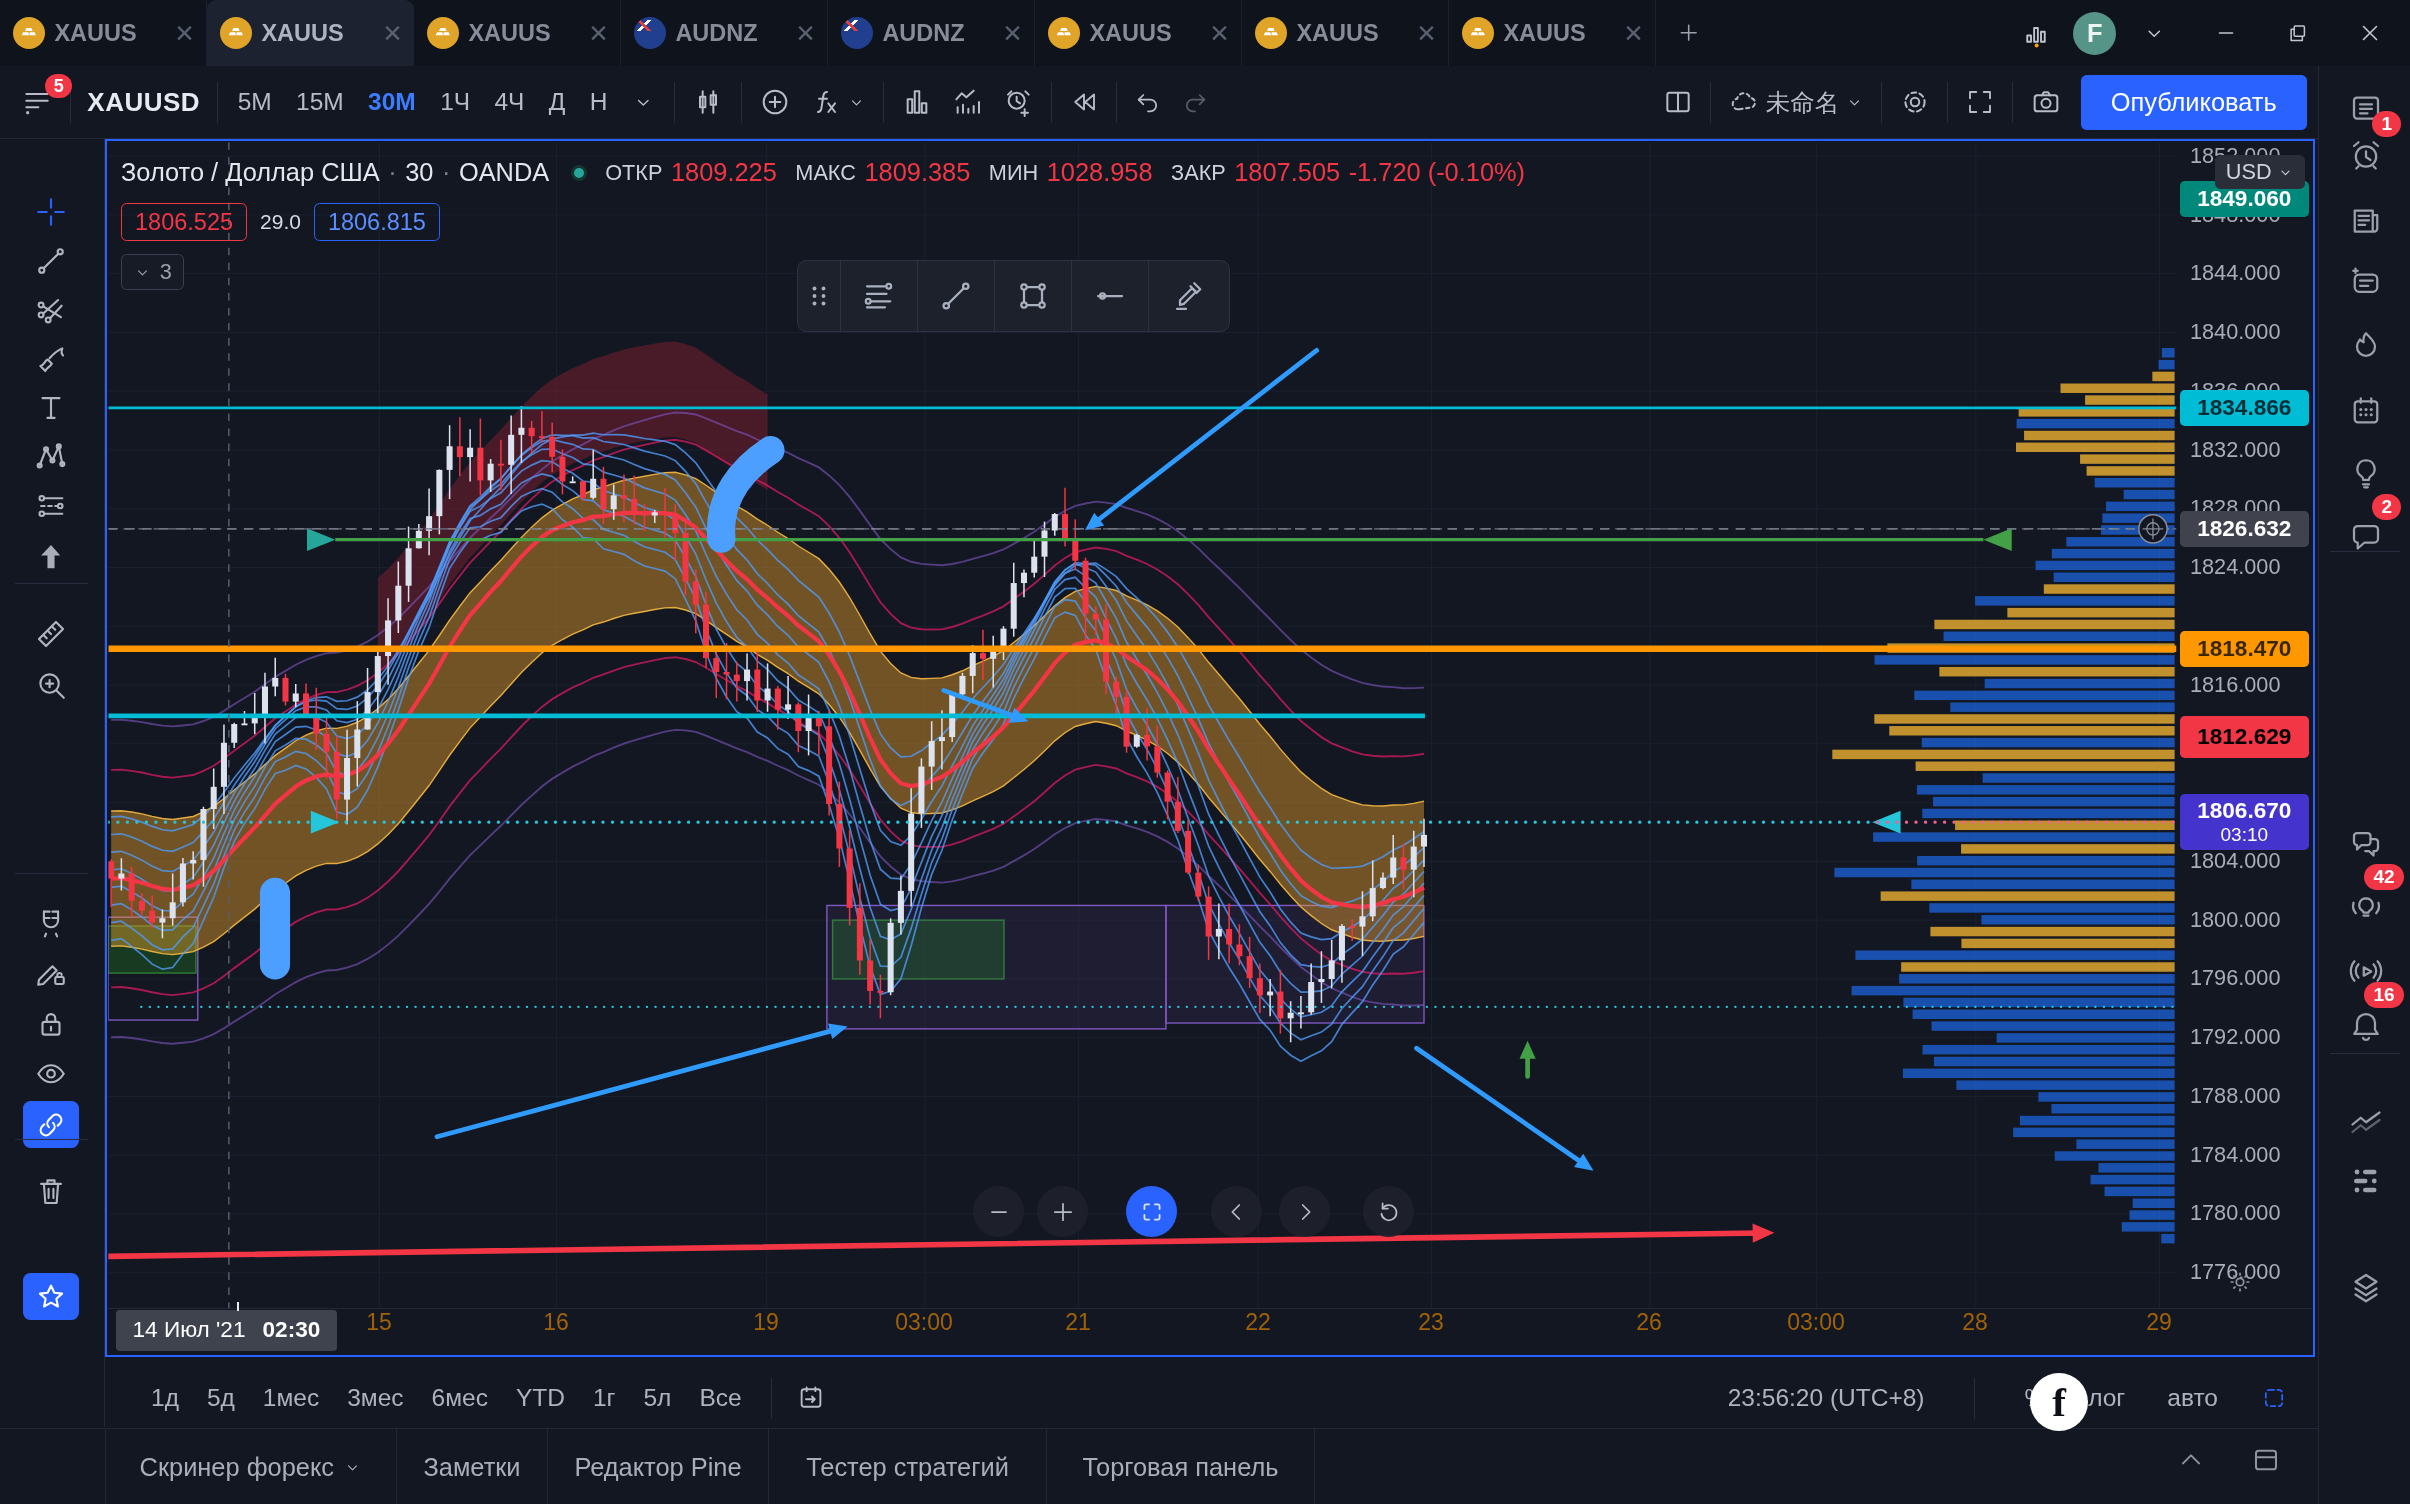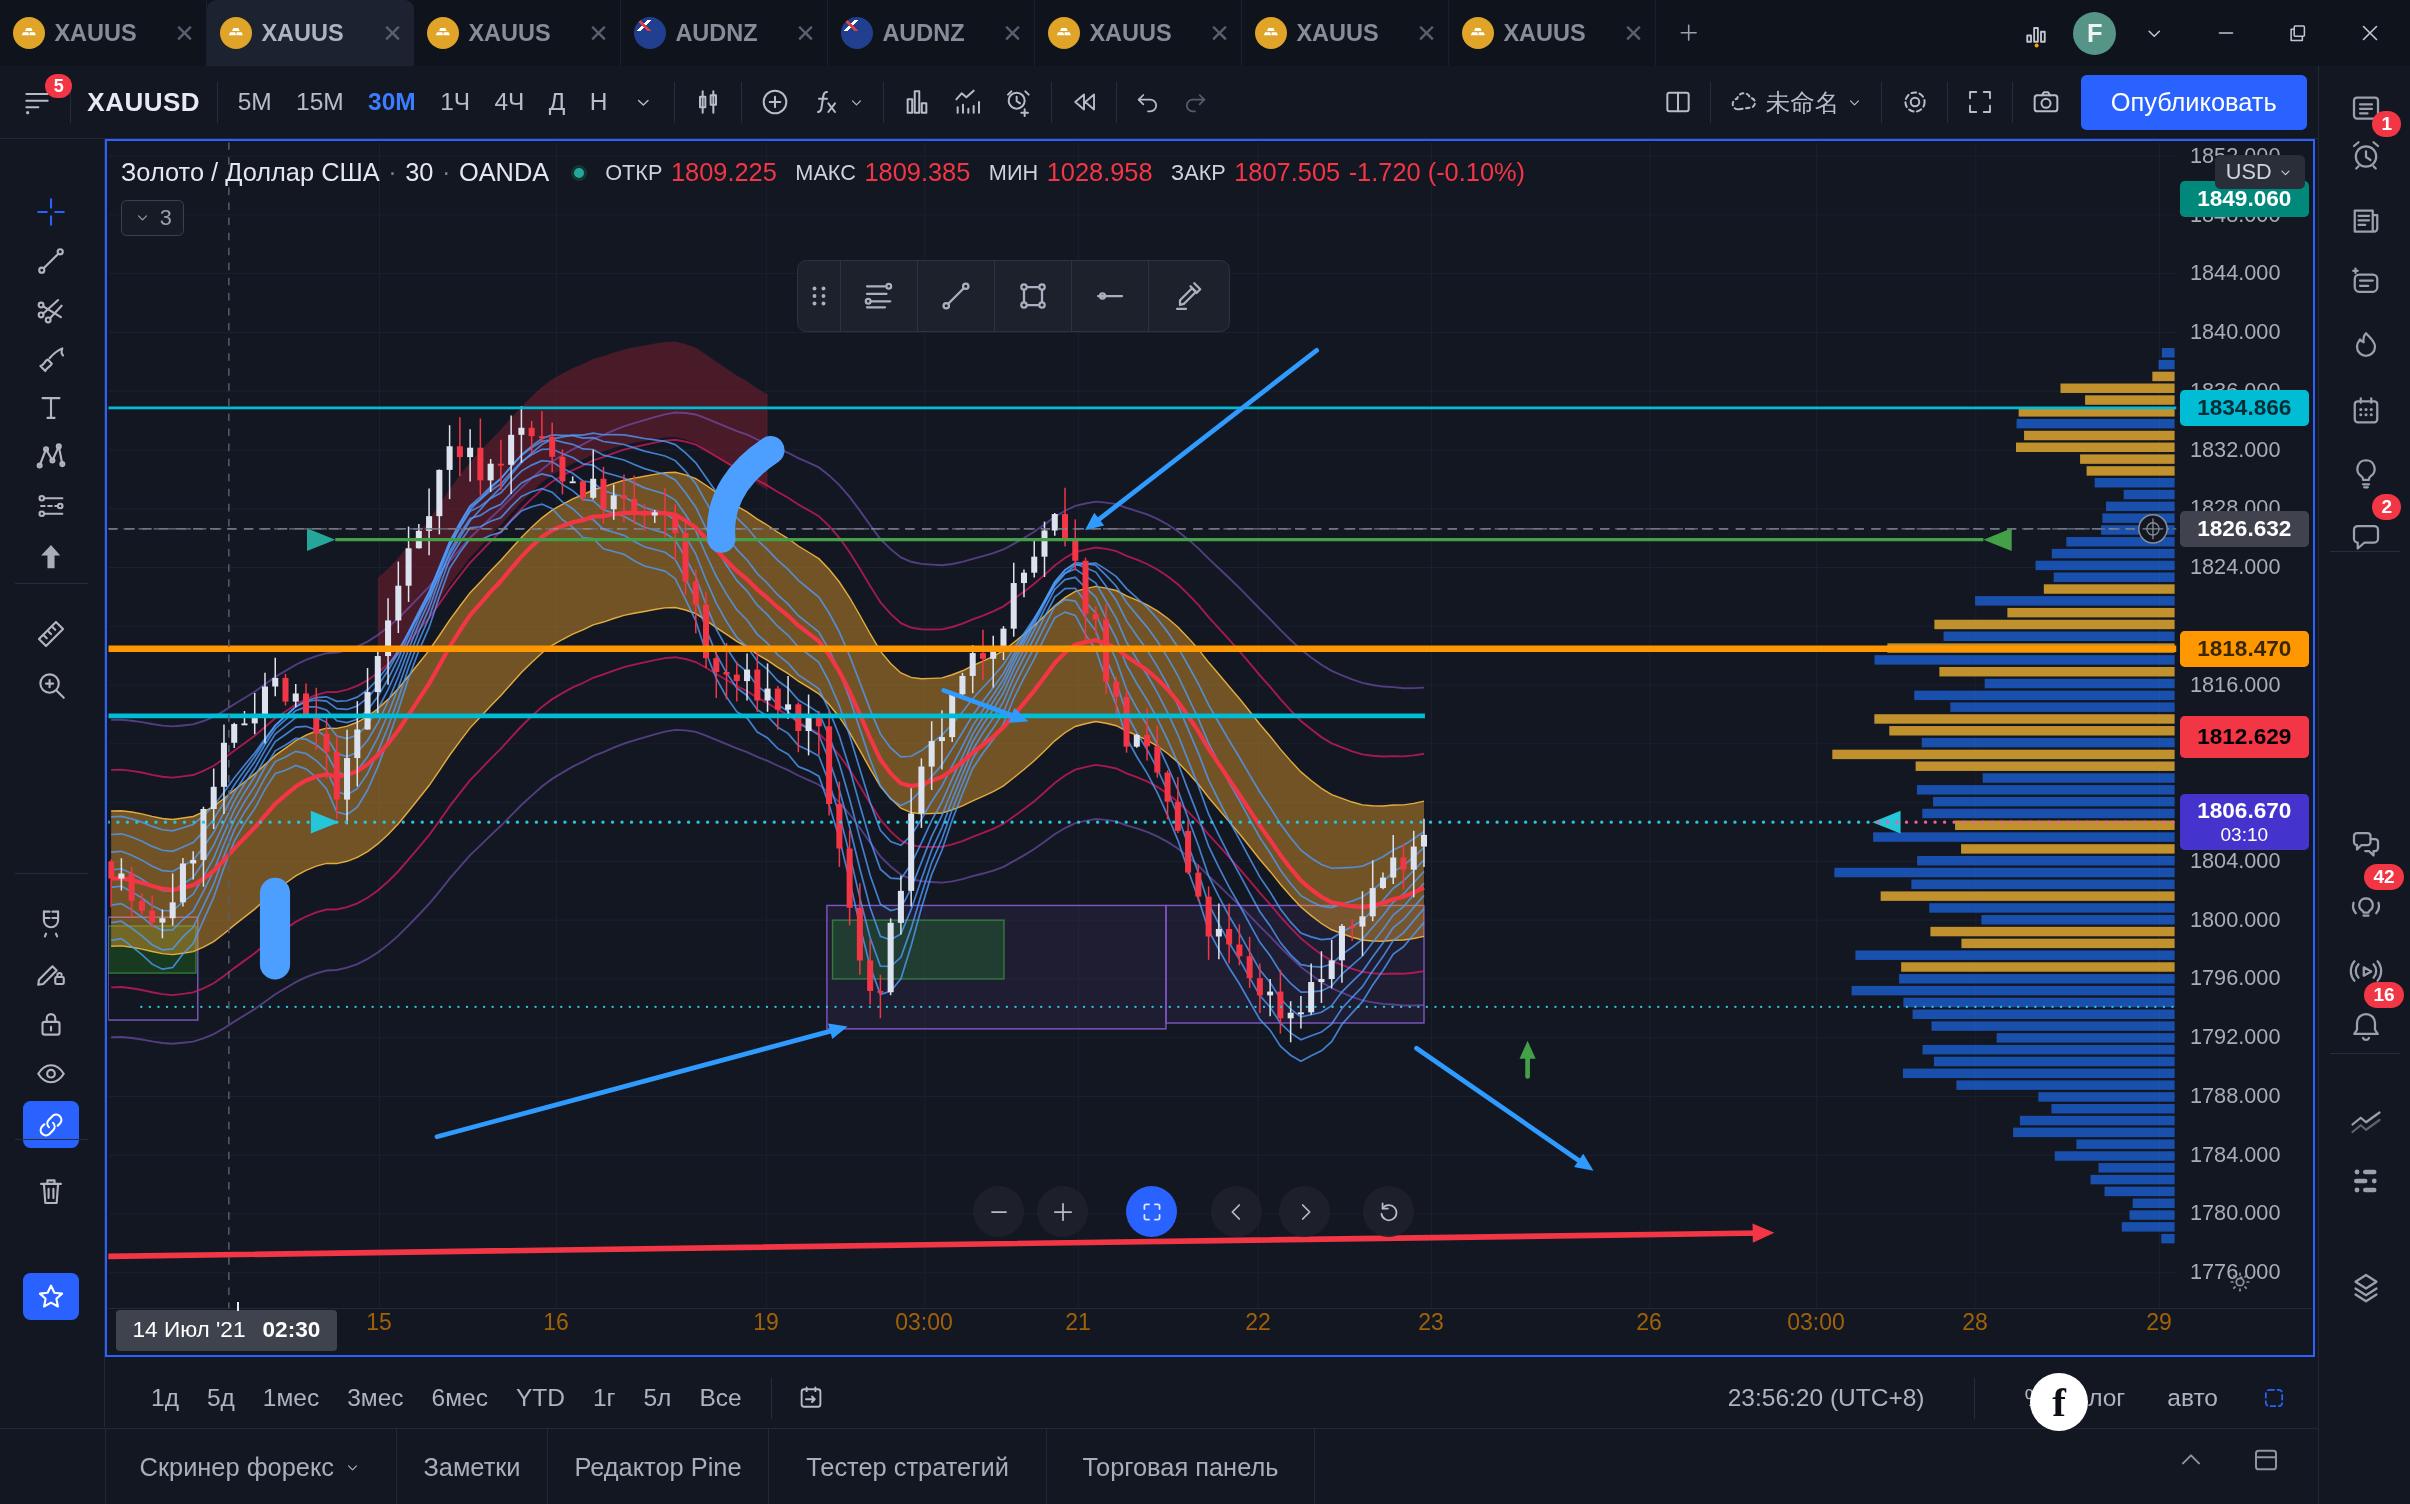--- a/index.html
+++ b/index.html
@@ -905,20 +905,25 @@
         <span class="llab">ОТКР</span>
         <span class="lv">1809.225</span>
         <span class="llab">МАКС</span>
         <span class="lv">1809.385</span>
         <span class="llab">МИН</span>
         <span class="lv">1028.958</span>
         <span class="llab">ЗАКР</span>
         <span class="lv">1807.505</span>
         <span class="lv">-1.720 (-0.10%)</span>
       </div>
+      <div class="lrow2">
+        <span class="chip red">1806.525</span>
+        <span class="spread">29.0</span>
+        <span class="chip blue">1806.815</span>
+      </div>
       <div class="lrow3"><span class="cchip">
           <svg class="ic" viewBox="0 0 24 24" width="19" height="19">
             <path d="M7 10l5 5 5-5"></path>
           </svg>
           <span>3</span>
         </span></div>
     </div>
   <div id="floatbar">
       <div class="fcell" style="width:43px">
         <svg class="ic" viewBox="0 0 24 24" width="36" height="36">

